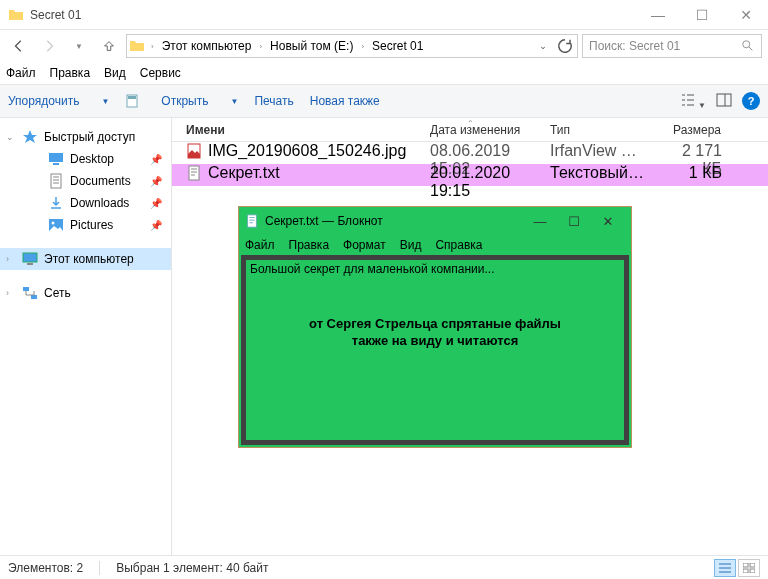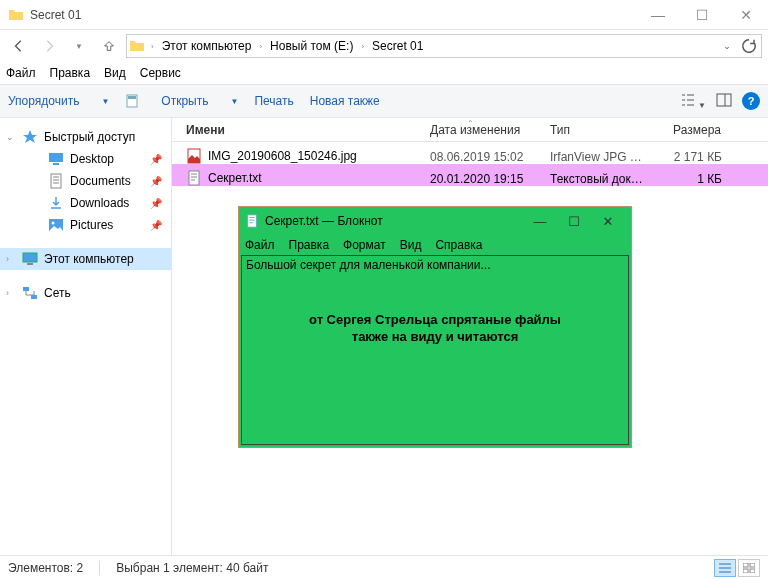--- a/index.html
+++ b/index.html
@@ -51,21 +51,21 @@
 
 .content { flex: 1; position: relative; }
 .cols { height: 24px; display: flex; align-items: center; border-bottom: 1px solid #e5e5e5; font-size: 12px; color: #333; }
 .cols > div { padding: 0 8px; border-right: 1px solid transparent; }
 .cols .c-name { width: 250px; padding-left: 14px; font-weight: bold; }
 .cols .c-date { width: 120px; }
 .cols .c-type { width: 110px; }
 .cols .c-size { width: 78px; text-align: right; }
 .cols .sort { font-size: 8px; color: #888; text-align: center; position: absolute; left: 295px; top: 1px; }
 
-.filerow { height: 22px; display: flex; align-items: flex-end; font-size: 12px; color: #555; }
+.filerow { height: 22px; display: flex; align-items: flex-start; font-size: 16px; color: #555; }
 .filerow.selected { background: #f0abfc; color: #000; }
 .filerow .c-name { width: 250px; padding-left: 14px; display: flex; align-items: center; gap: 6px; color: #000; }
 .filerow .c-date { width: 120px; padding: 0 8px; }
 .filerow .c-type { width: 110px; padding: 0 8px; white-space: nowrap; overflow: hidden; text-overflow: ellipsis; }
 .filerow .c-size { width: 78px; padding: 0 8px; text-align: right; }
 .filerow svg, .filerow .ic { width: 16px; height: 16px; flex-shrink: 0; }
 
 
 .statusbar { height: 24px; border-top: 1px solid #e5e5e5; display: flex; align-items: center; padding: 0 8px; font-size: 12px; color: #333; gap: 16px; }
 .statusbar .sep { width: 1px; height: 14px; background: #ddd; }
@@ -74,21 +74,21 @@
 .statusbar .right div.active { background: #cde8ff; border-color: #7ab8e8; }
 
 
 .notepad { position: absolute; left: 238px; top: 206px; width: 394px; height: 242px; background: #22c55e; border: 1px solid #c0905e; display: flex; flex-direction: column; }
 .np-title { height: 28px; display: flex; align-items: center; padding: 0 6px; }
 .np-title .ic { width: 14px; height: 14px; margin-right: 6px; }
 .np-title .t { font-size: 12px; flex: 1; }
 .np-title .btns { display: flex; gap: 0; }
 .np-title .btns div { width: 34px; height: 22px; display: flex; align-items: center; justify-content: center; color: #333; font-size: 13px; }
 .np-menu { height: 20px; display: flex; align-items: center; padding: 0 6px; gap: 14px; font-size: 12px; }
-.np-body { flex: 1; border: 1px solid #404040; margin: 0 2px 2px 2px; padding: 2px 4px; font-family: 'Consolas', monospace; font-size: 12px; position: relative; }
+.np-body { flex: 1; border: 5px solid #404040; margin: 0 2px 2px 2px; padding: 2px 4px; font-family: 'Consolas', monospace; font-size: 12px; position: relative; }
 .np-overlay { position: absolute; top: 56px; left: 0; right: 0; text-align: center; font-family: Arial, sans-serif; font-size: 13px; font-weight: bold; color: #000; line-height: 1.3; }
 
 
 .folder-svg { fill: #ffd86b; }
 </style>
 </head>
 <body>
 
 <div class="titlebar">
   <svg class="folder-ic" viewBox="0 0 16 16">
@@ -130,20 +130,27 @@
     <span class="sep">›</span>
     <span class="crumb">Secret 01</span>
     <span class="spacer"></span>
     <span class="dd" style="font-size:9px">⌄</span>
     <span class="refresh">
         <svg viewBox="0 0 16 16">
           <path d="M8 3a5 5 0 104.5 2.8M12 3v3h-3" stroke="#555" fill="none" stroke-width="1.2"></path>
         </svg>
       </span>
   </div>
+  <div class="searchbar">
+    <span class="ph">Поиск: Secret 01</span>
+    <svg viewBox="0 0 16 16">
+        <circle cx="6" cy="6" r="4" stroke="#888" fill="none"></circle>
+        <path d="M9 9l4 4" stroke="#888"></path>
+      </svg>
+  </div>
 </div>
 
 <div class="menubar">
   <span>Файл</span>
   <span>Правка</span>
   <span>Вид</span>
   <span>Сервис</span>
 </div>
 
 <div class="toolbar">

